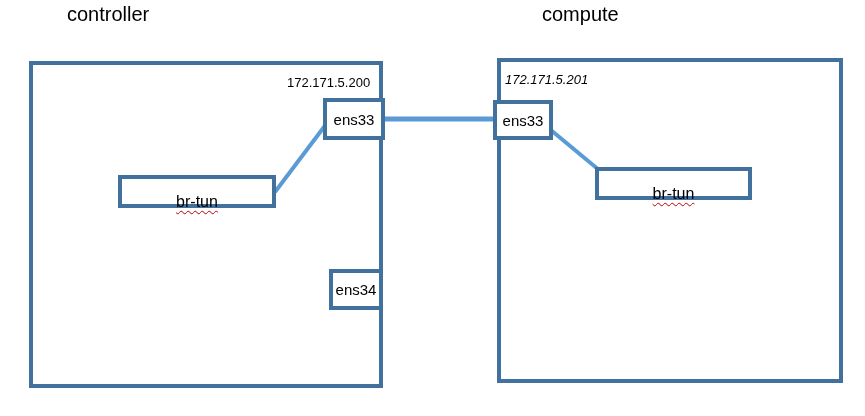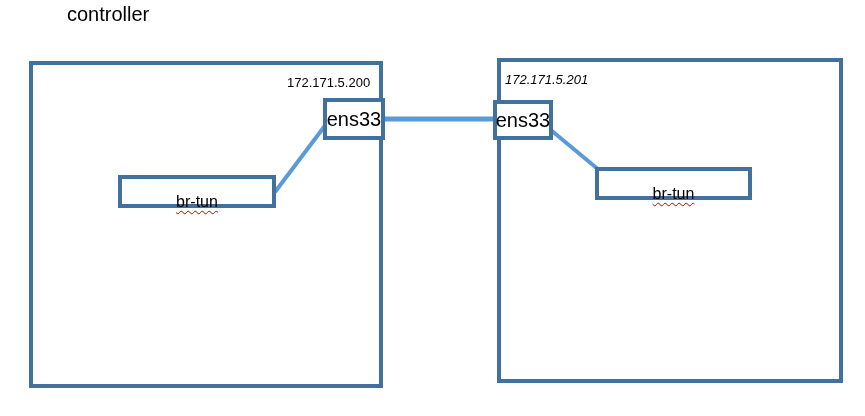--- a/index.html
+++ b/index.html
@@ -67,21 +67,21 @@
   #ip-compute    { left: 505px; top: 72px; font-style: italic; }
 
   .small-box {
     position: absolute;
     border: 4px solid var(--box-border);
     background: var(--background);
     display: flex;
     align-items: center;
     justify-content: center;
     z-index: 3;
-    font-size: 20px;
+    font-size: 15px;
     color: var(--text);
     white-space: nowrap;
   }
   #ens33-controller { left: 323px; top: 98px;  width: 62px;  height: 42px; }
   #ens33-compute    { left: 493px; top: 100px; width: 60px;  height: 40px; }
   #ens34-controller { left: 329px; top: 269px; width: 54px;  height: 41px; }
   #brtun-controller { left: 118px; top: 175px; width: 158px; height: 33px; font-size: 16px; }
   #brtun-compute    { left: 595px; top: 167px; width: 157px; height: 33px; font-size: 16px; }
 
   .spellcheck {
@@ -93,20 +93,21 @@
     margin-top: 21px;
   }
 </style>
 </head>
 <body>
 
 <div id="diagram">
 
   <div class="node-title" id="title-controller">controller</div>
 
+  <div class="node-title" id="title-compute">compute</div>
 
   <div class="outer-box" id="box-controller"></div>
 
   <div class="outer-box" id="box-compute"></div>
 
   <svg id="connections-layer" viewBox="0 0 865 416" xmlns="http://www.w3.org/2000/svg">
     <line class="connector" x1="275" y1="192" x2="327" y2="123"></line>
     <line class="connector connector-h" x1="383" y1="119" x2="497" y2="119"></line>
     <line class="connector" x1="552" y1="131" x2="599" y2="170"></line>
   </svg>
@@ -116,20 +117,23 @@
   <div class="ip-label" id="ip-compute">172.171.5.201</div>
 
   <div class="small-box" id="ens33-controller">
     <span>ens33</span>
   </div>
 
   <div class="small-box" id="ens33-compute">
     <span>ens33</span>
   </div>
 
+  <div class="small-box" id="ens34-controller">
+    <span>ens34</span>
+  </div>
 
   <div class="small-box" id="brtun-controller">
     <span class="spellcheck">br-tun</span>
   </div>
 
   <div class="small-box" id="brtun-compute">
     <span class="spellcheck">br-tun</span>
   </div>
 
 </div>

